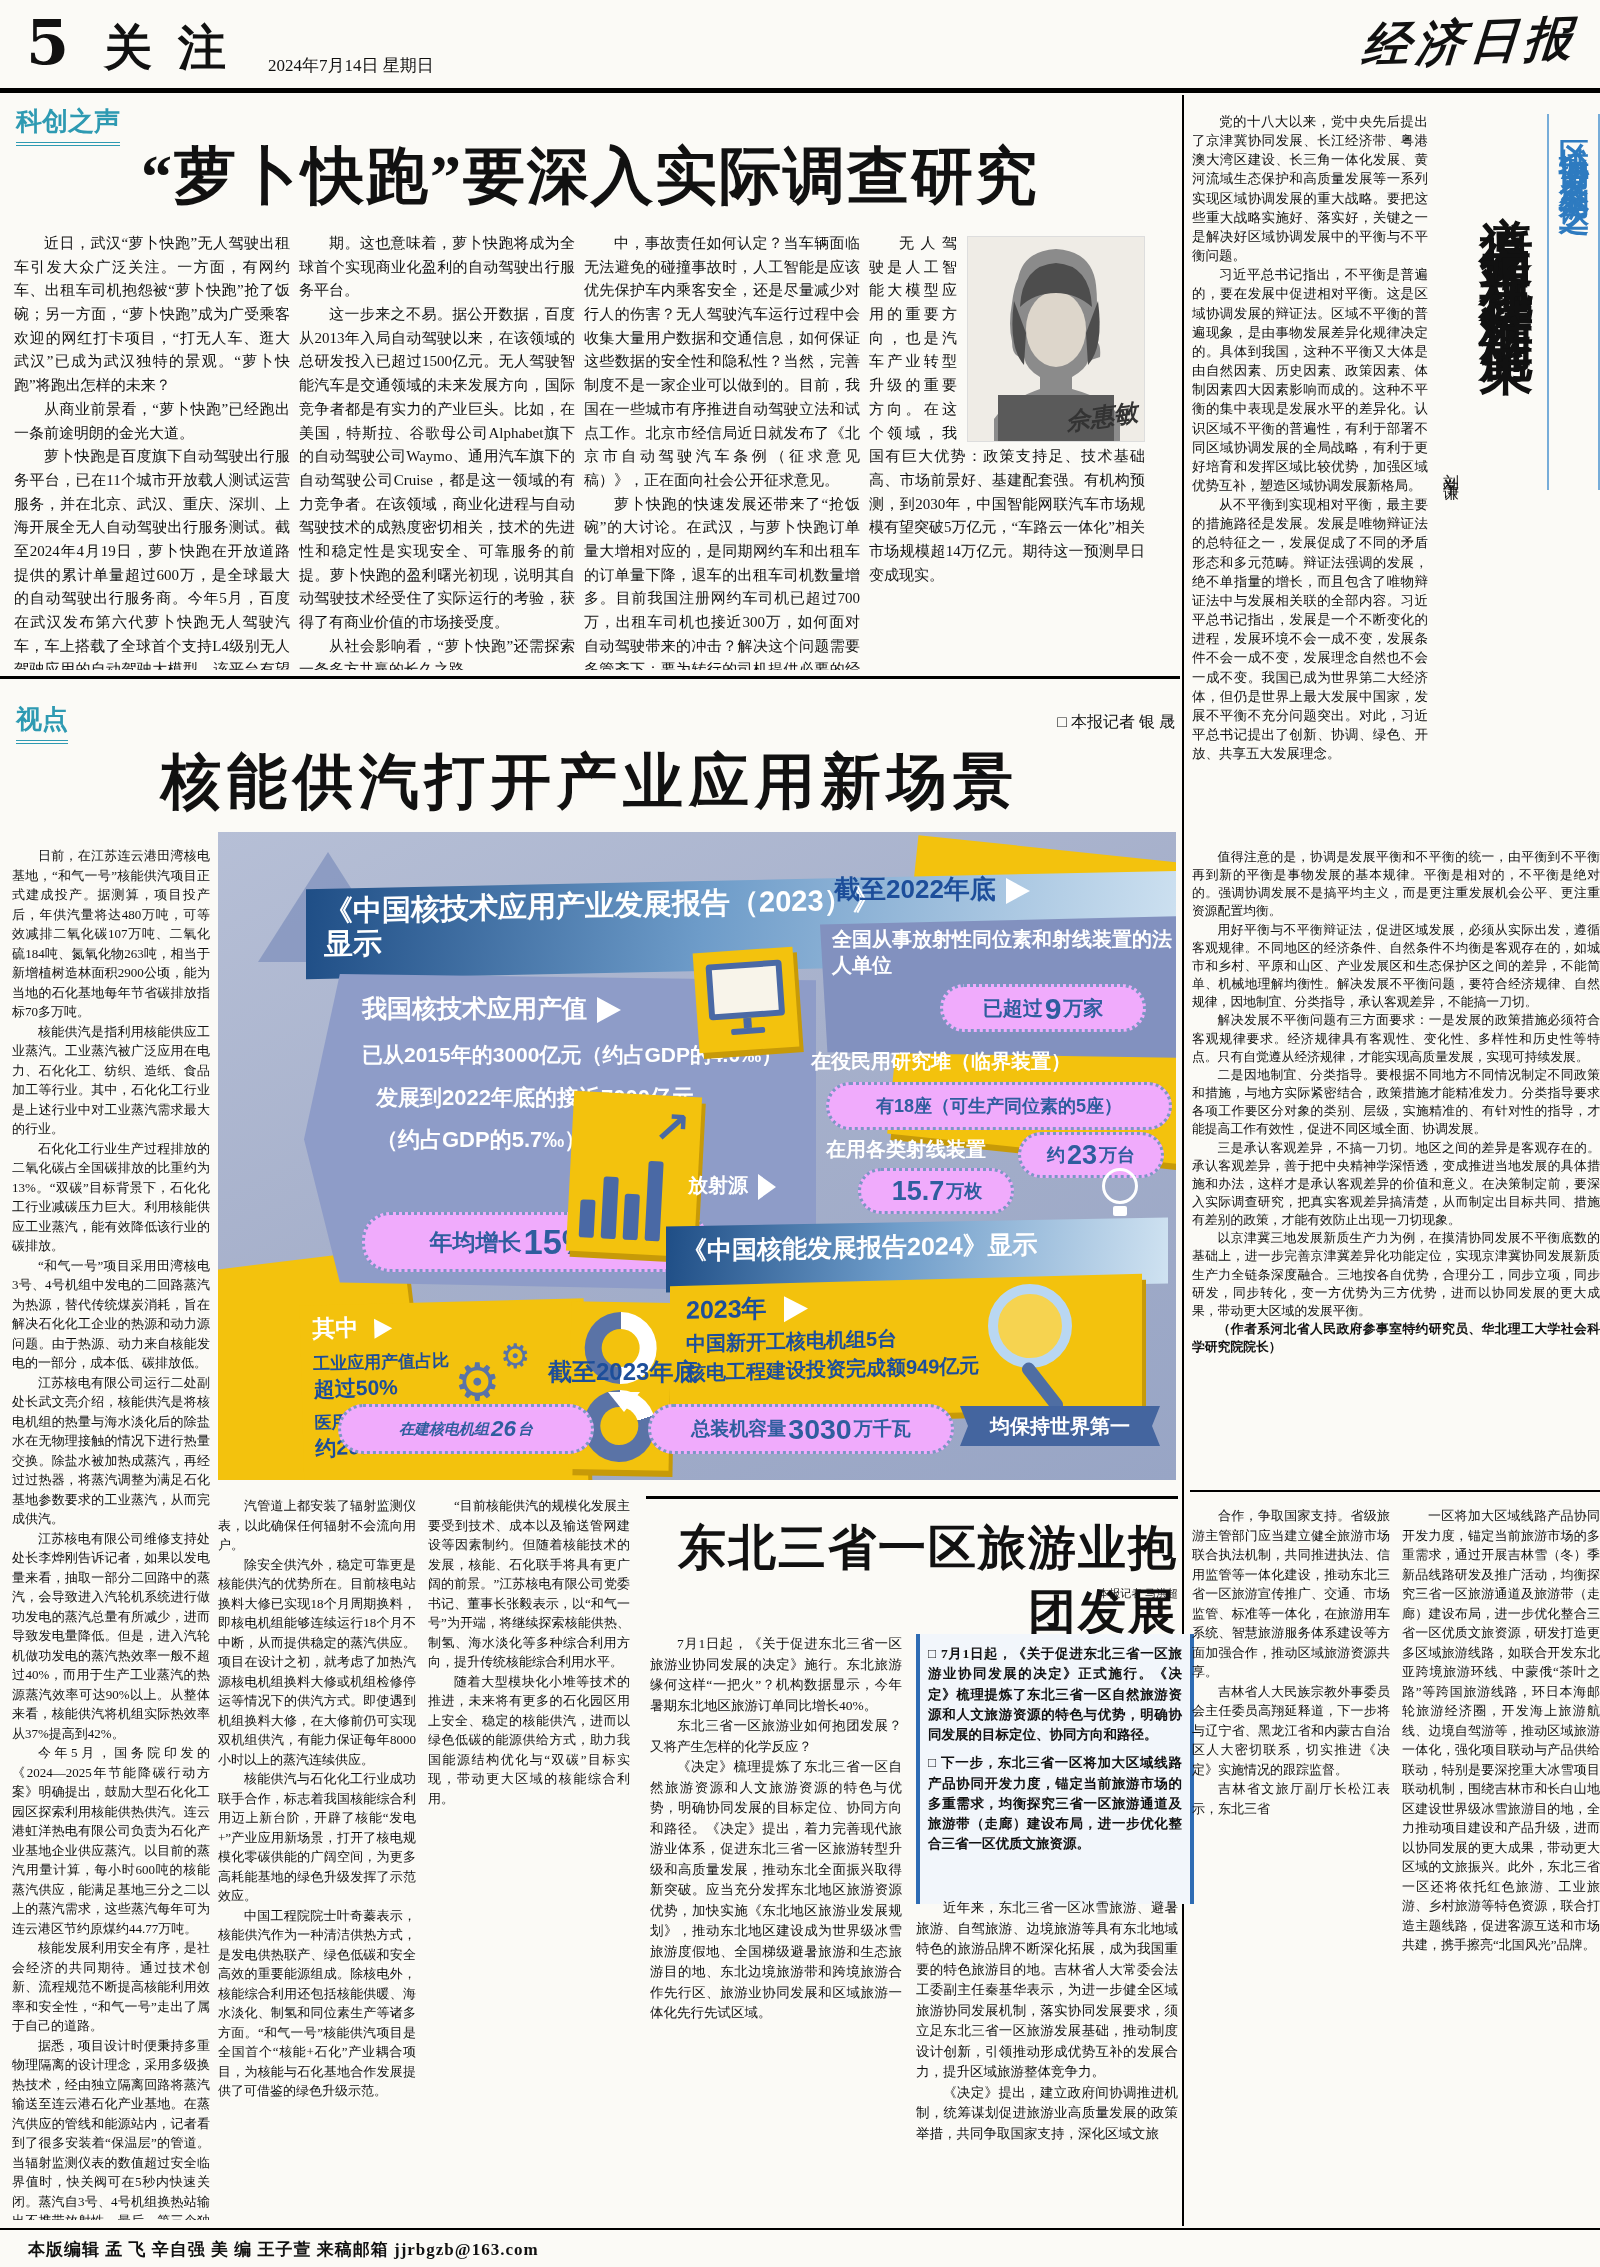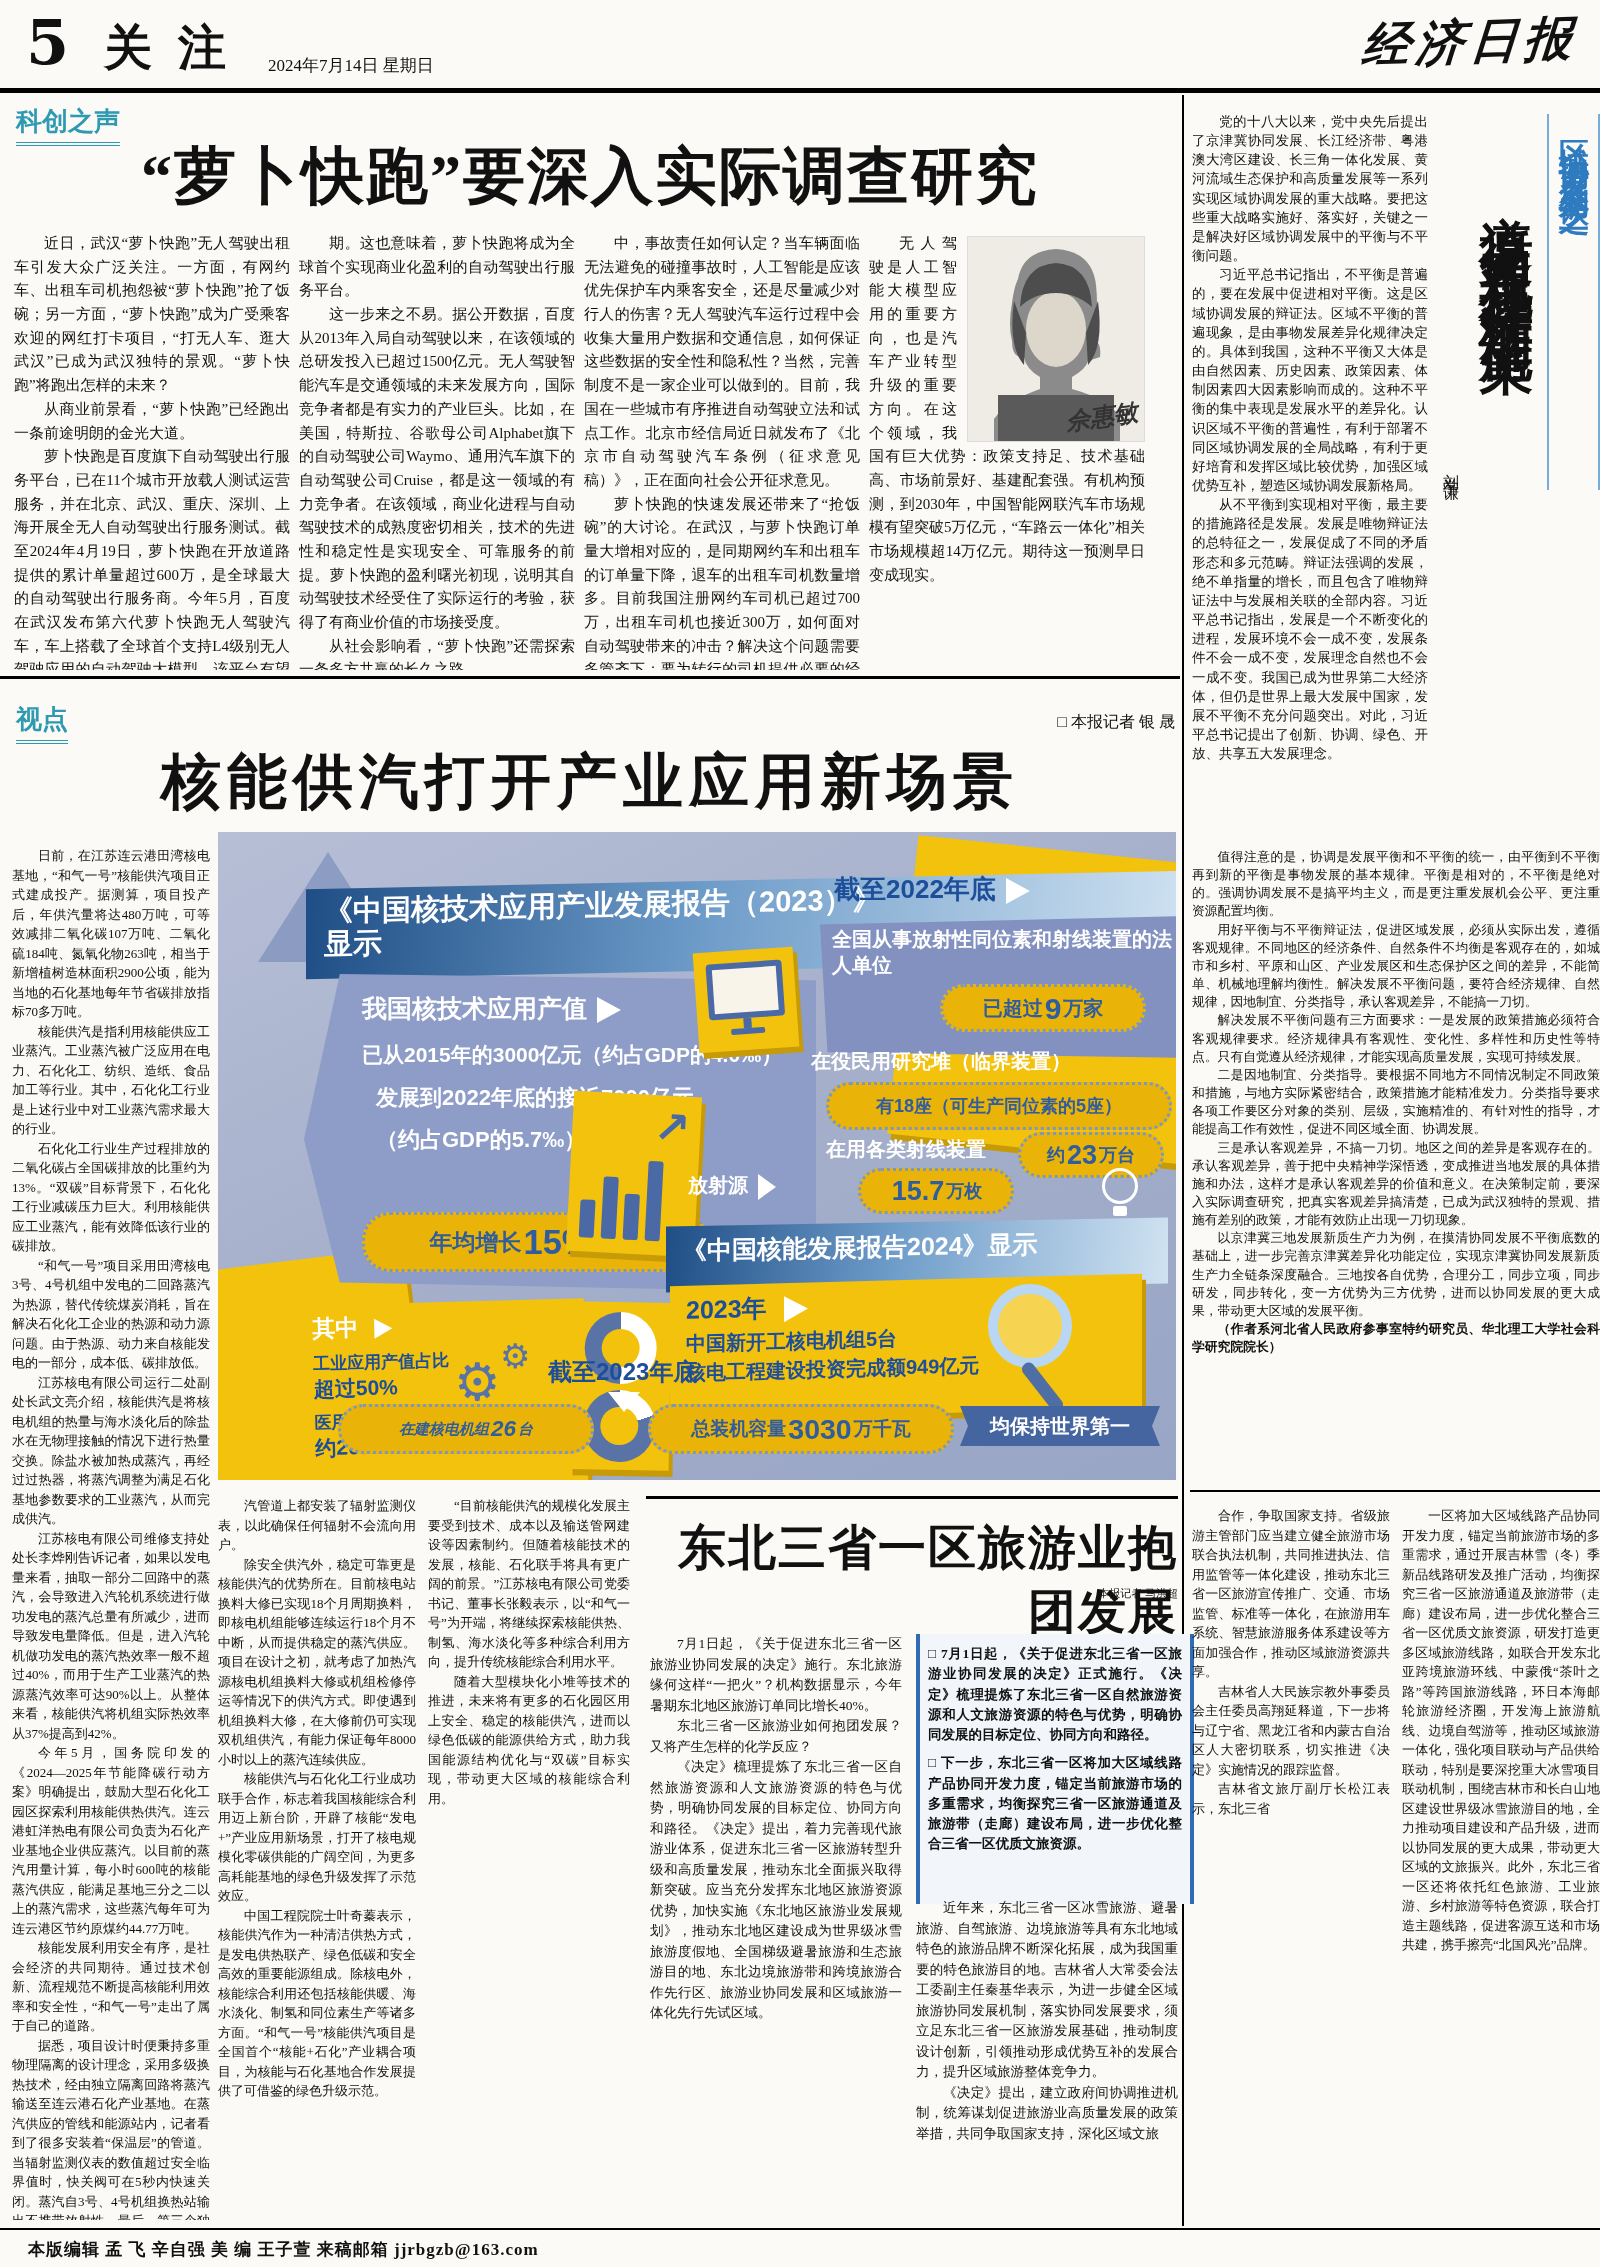--- a/index.html
+++ b/index.html
@@ -41,21 +41,21 @@
   .np-left{left:12px;top:846px;width:198px;height:1374px;overflow:hidden;font-size:13px;line-height:1.5;}
   .np-col2{left:218px;top:1496px;width:198px;height:724px;overflow:hidden;font-size:13px;line-height:1.5;}
   .np-col3{left:428px;top:1496px;width:202px;height:724px;overflow:hidden;font-size:13px;line-height:1.5;}
   .rule-a1{left:0;top:676px;width:1180px;height:3px;}
   
   .ig{left:218px;top:832px;width:958px;height:648px;background:linear-gradient(155deg,#b6bfd6 0%,#a6b0cb 45%,#98a5c5 100%);
       font-family:"Liberation Sans","DejaVu Sans",sans-serif;overflow:hidden;}
   .ig .abs{position:absolute;}
   .ig-deco{background:#f3c20d;box-shadow:4px 6px 0 #c79a08;}
   .ig-banner{background:linear-gradient(95deg,#1f4e86 0%,#6e9cc9 45%,#cfe2f1 100%);color:#fff;font-weight:700;}
-  .ig-pill{background:#eab308;border:3px dotted #7b97c4;border-radius:28px;color:#2f5d9e;font-weight:700;
+  .ig-pill{background:#f0abfc;border:3px dotted #7b97c4;border-radius:28px;color:#2f5d9e;font-weight:700;
            display:flex;align-items:center;justify-content:center;text-align:center;}
   .ig-pill .num{font-size:1.5em;padding:0 2px;}
   .tri-r{display:inline-block;width:0;height:0;border-top:13px solid transparent;border-bottom:13px solid transparent;
          border-left:24px solid #fff;vertical-align:middle;margin-left:10px;}
   .tri-d{width:0;height:0;border-left:16px solid transparent;border-right:16px solid transparent;border-top:20px solid #fff;}
   .ig-blue-text{color:#1d4e9a;font-weight:800;}
   .donut{width:72px;height:72px;border-radius:50%;position:relative;}
   .donut::after{content:"";position:absolute;inset:17px;border-radius:50%;background:#f3c20d;}
   .d50{background:conic-gradient(#ffffff 0 50%,#5a73a6 50% 100%);}
   .d20{background:conic-gradient(#ffffff 0 20%,#5a73a6 20% 100%);}
@@ -145,21 +145,21 @@
     </div>
     <div class="abs sb-title">遵循客观规律精准施策</div>
     <div class="abs sb-author">刘学谦</div>
     <div class="abs sb-label">区域协调发展系列谈之二</div>
   </div>
   <div class="abs sb-wide">
     <p class="p">值得注意的是，协调是发展平衡和不平衡的统一，由平衡到不平衡再到新的平衡是事物发展的基本规律。平衡是相对的，不平衡是绝对的。强调协调发展不是搞平均主义，而是更注重发展机会公平、更注重资源配置均衡。</p>
     <p class="p">用好平衡与不平衡辩证法，促进区域发展，必须从实际出发，遵循客观规律。不同地区的经济条件、自然条件不均衡是客观存在的，如城市和乡村、平原和山区、产业发展区和生态保护区之间的差异，不能简单、机械地理解均衡性。解决发展不平衡问题，要符合经济规律、自然规律，因地制宜、分类指导，承认客观差异，不能搞一刀切。</p>
     <p class="p">解决发展不平衡问题有三方面要求：一是发展的政策措施必须符合客观规律要求。经济规律具有客观性、变化性、多样性和历史性等特点。只有自觉遵从经济规律，才能实现高质量发展，实现可持续发展。</p>
     <p class="p">二是因地制宜、分类指导。要根据不同地方不同情况制定不同政策和措施，与地方实际紧密结合，政策措施才能精准发力。分类指导要求各项工作要区分对象的类别、层级，实施精准的、有针对性的指导，才能提高工作有效性，促进不同区域全面、协调发展。</p>
-    <p class="p">三是承认客观差异，不搞一刀切。地区之间的差异是客观存在的。承认客观差异，善于把中央精神学深悟透，变成推进当地发展的具体措施和办法，这样才是承认客观差异的价值和意义。在决策制定前，要深入实际调查研究，把真实客观差异搞清楚，已成为武汉独特的景观、措施有差别的政策，才能有效防止出现一刀切现象。</p>
+    <p class="p">三是承认客观差异，不搞一刀切。地区之间的差异是客观存在的。承认客观差异，善于把中央精神学深悟透，变成推进当地发展的具体措施和办法，这样才是承认客观差异的价值和意义。在决策制定前，要深入实际调查研究，把真实客观差异搞清楚，从而制定出目标共同、措施有差别的政策，才能有效防止出现一刀切现象。</p>
     <p class="p">以京津冀三地发展新质生产力为例，在摸清协同发展不平衡底数的基础上，进一步完善京津冀差异化功能定位，实现京津冀协同发展新质生产力全链条深度融合。三地按各自优势，合理分工，同步立项，同步研发，同步转化，变一方优势为三方优势，进而以协同发展的更大成果，带动更大区域的发展平衡。</p>
     <p class="p sb-note">（作者系河北省人民政府参事室特约研究员、华北理工大学社会科学研究院院长）</p>
   </div>
   <div class="abs sb-rule"></div>
 
   <div class="abs kicker" style="left:16px;top:702px;">视点</div>
   <div class="abs byline2">□ 本报记者 银 晟</div>
   <div class="abs title2">核能供汽打开产业应用新场景</div>
 
   <div class="abs np-left">

